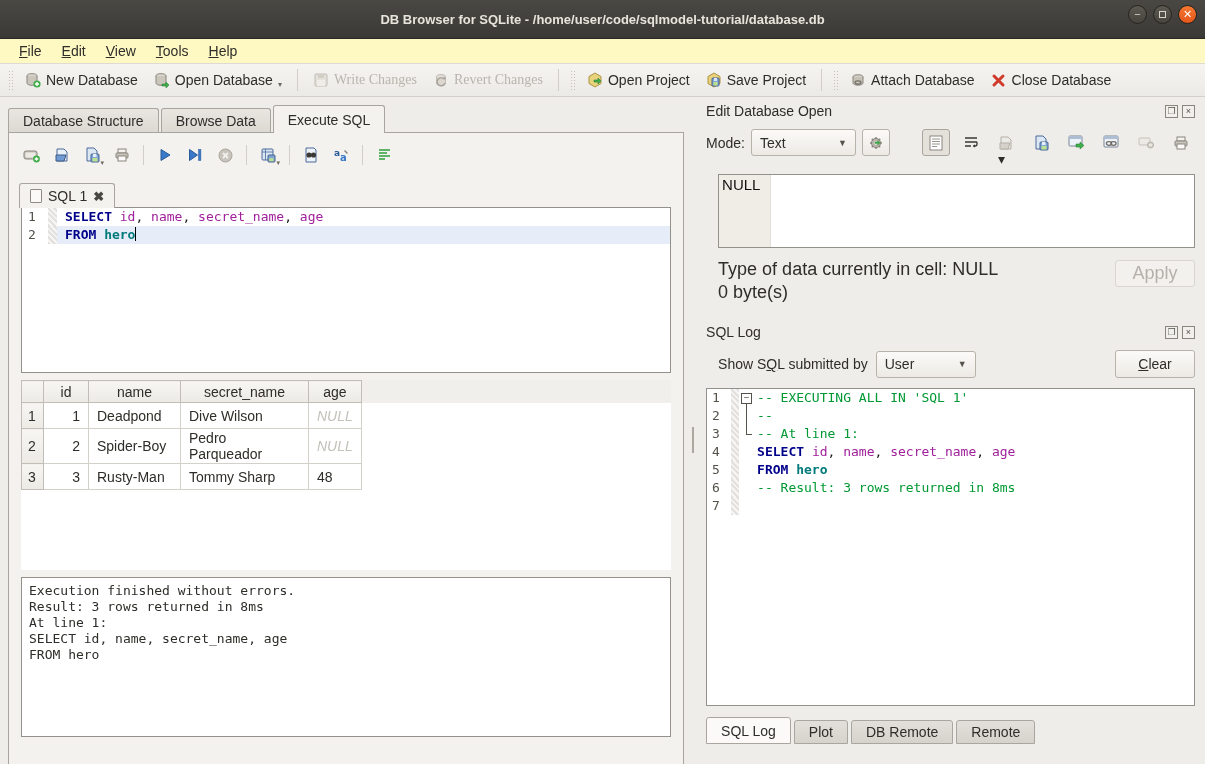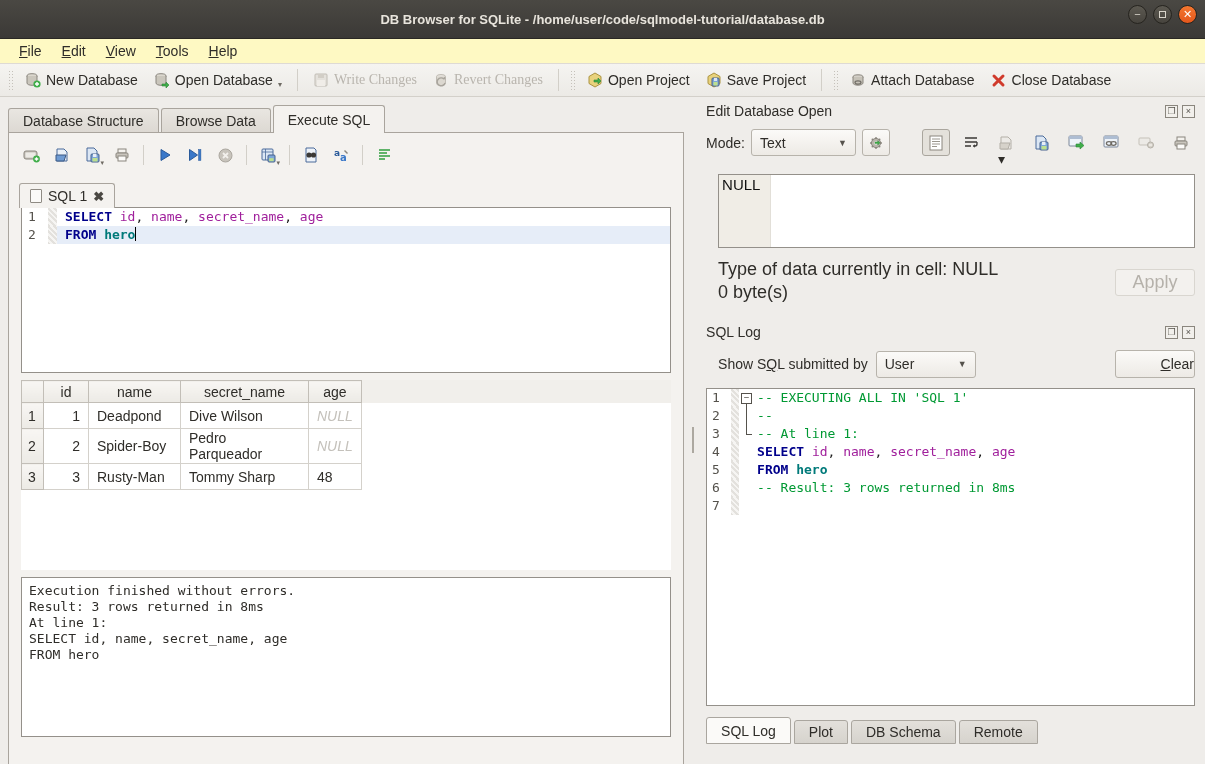--- a/index.html
+++ b/index.html
@@ -94,26 +94,26 @@
   .select .val { flex:1; }
   .select .arrow { font-size:9px; color:#55524c; margin-left:10px; }
   .iconbtn { width:28px; height:27px; border-radius:3px; display:flex; align-items:center; justify-content:center; position:relative; }
   .iconbtn.pressed { border:1px solid #aaa69e; background:#e4e1db; }
   .iconbtn.framed { border:1px solid #b7b3ab; background:linear-gradient(#fbfaf8,#edeae5); }
   .cellicons { display:flex; gap:7px; align-items:center; margin-left:26px; }
   .celledit { border:1px solid #94908a; background:#fff; margin:12px 10px 0 22px; height:74px; display:flex; position:relative; }
   .celledit .gutter { width:52px; background:#f0ede6; border-right:1px solid #e2dfd8; }
   .celledit .nulltext { position:absolute; left:3px; top:1px; font-size:15px; color:#111; }
   .cellinfo { padding:10px 10px 0 22px; font-size:18px; line-height:23px; position:relative; }
-  .applybtn { position:absolute; right:10px; top:21px; width:80px; height:27px; border:1px solid #d9d6d0; border-radius:3px; background:#f3f1ee; color:#b5b1aa; text-align:center; line-height:25px; }
+  .applybtn { position:absolute; right:10px; top:12px; width:80px; height:27px; border:1px solid #d9d6d0; border-radius:3px; background:#f3f1ee; color:#b5b1aa; text-align:center; line-height:25px; }
 
   
   .logctl { display:flex; align-items:center; padding:6px 10px; gap:8px; }
   .logctl .lbl { margin-left:12px; }
-  .clearbtn { margin-left:auto; width:80px; height:28px; border:1px solid #b7b3ab; border-radius:3px; background:linear-gradient(#fbfaf8,#edeae5); text-align:right; line-height:26px; }
+  .clearbtn { margin-left:auto; width:80px; height:28px; border:1px solid #b7b3ab; border-radius:3px; background:linear-gradient(#fbfaf8,#edeae5); text-align:center; line-height:26px; }
   .logbox { border:1px solid #94908a; background:#fff; margin:4px 10px 0 10px; height:318px; font-family:"DejaVu Sans Mono", monospace; font-size:13px; overflow:hidden; }
   .lline { display:flex; height:18px; line-height:18px; }
   .lline .num { width:24px; padding-left:5px; color:#55524c; flex:none; background:#fff; }
   .lline .hatch { width:8px; flex:none; background:repeating-linear-gradient(45deg,#e3e1dd 0 2px,#f6f5f3 2px 4px); }
   .lline .fold { width:16px; flex:none; position:relative; }
   .lline .code { flex:1; white-space:pre; padding-left:2px; }
   .fold-start::before { content:"−"; position:absolute; left:2px; top:4px; width:9px; height:9px; border:1px solid #55524c; line-height:7px; font-size:9px; text-align:center; color:#55524c; background:#fff; }
   .fold-start::after { content:""; position:absolute; left:7px; top:15px; bottom:0; width:1px; background:#55524c; }
   .fold-mid::before { content:""; position:absolute; left:7px; top:0; bottom:0; width:1px; background:#55524c; }
   .fold-end::before { content:""; position:absolute; left:7px; top:0; height:9px; width:5px; border-left:1px solid #55524c; border-bottom:1px solid #55524c; }
@@ -600,17 +600,17 @@
           <span class="num">7</span>
           <span class="hatch"></span>
           <span class="fold"></span>
           <span class="code"></span>
         </div>
     </div>
 
     <div class="bottomtabs">
       <div class="btab active">SQL Log</div>
       <div class="btab">Plot</div>
-      <div class="btab">DB Schema</div>
+      <div class="btab">DB Remote</div>
       <div class="btab">Remote</div>
     </div>
   </div>
 </div>
 
 </body></html>

